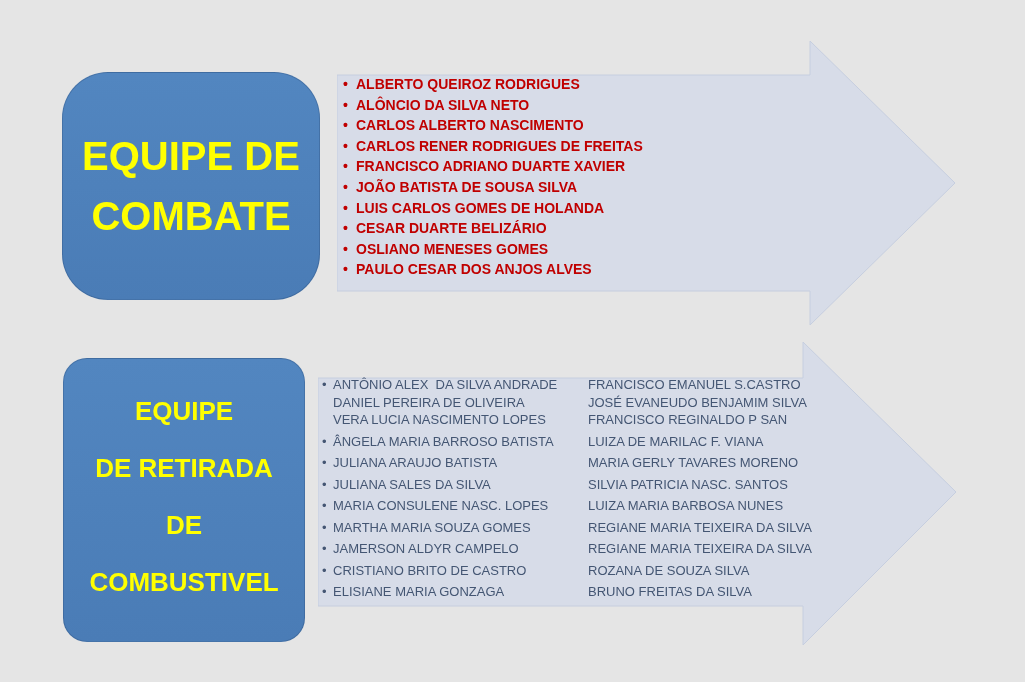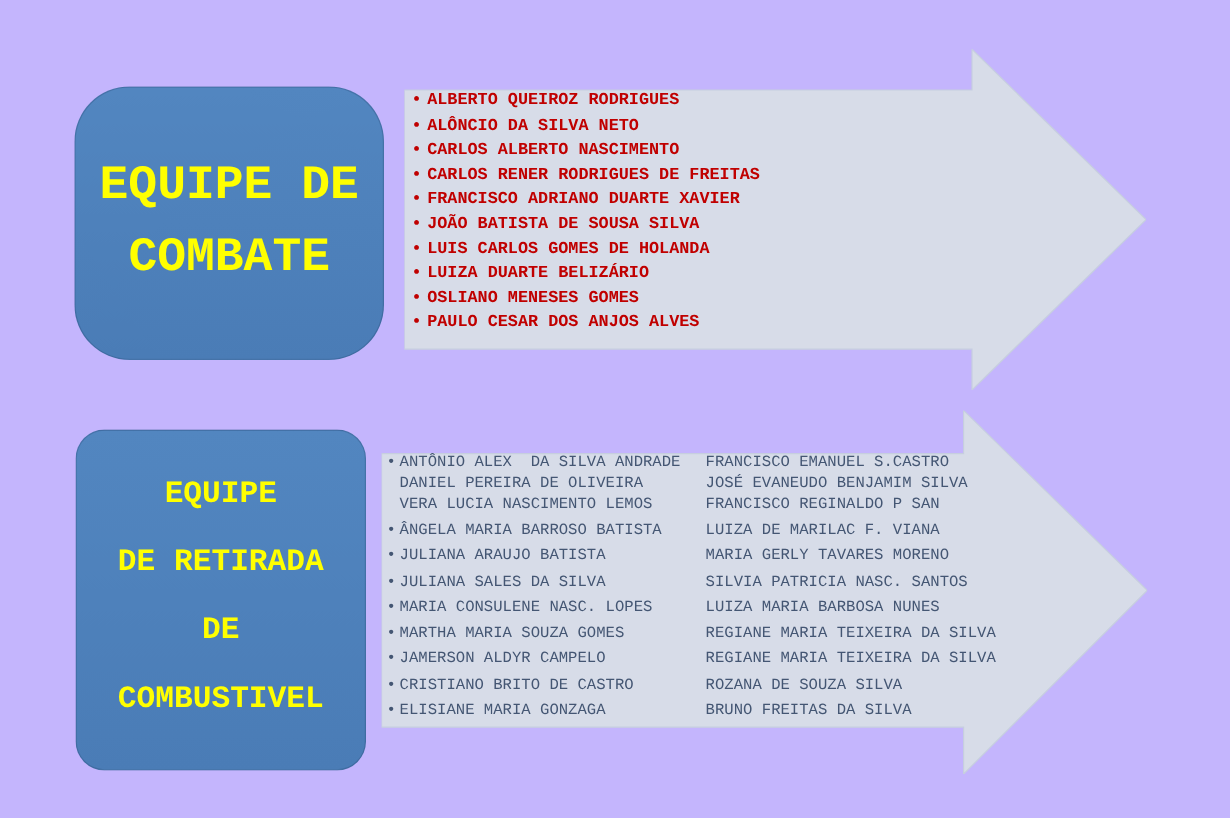--- a/index.html
+++ b/index.html
@@ -1,22 +1,22 @@
 <!DOCTYPE html>
 <html><head>
 <meta charset="utf-8">
 <style>
   html, body { margin: 0; padding: 0; background: #ffffff; }
   .slide {
     position: relative;
     width: 1025px;
     height: 682px;
-    background: #c4b5fd;
+    background: #e5e5e5;
     overflow: hidden;
-    font-family: Liberation Mono, monospace;
+    font-family: Liberation Sans, sans-serif;
   }
   .abs { position: absolute; }
 
   
   .arrow-svg { position: absolute; left: 0; top: 0; width: 100%; height: 100%; display: block; }
   .arrow-svg polygon { fill: #D7DCE8; stroke: #C6CEDF; stroke-width: 1; }
 
   .arrow-top    { left: 337px; top: 41px;  width: 618px; height: 284px; }
   .arrow-bottom { left: 318px; top: 342px; width: 638px; height: 303px; }
 
@@ -88,40 +88,40 @@
       <polygon points="0,34 473,34 473,0 618,142 473,284 473,250 0,250"></polygon>
     </svg>
     <ul class="combat-list">
       <li>ALBERTO QUEIROZ RODRIGUES</li>
       <li>ALÔNCIO DA SILVA NETO</li>
       <li>CARLOS ALBERTO NASCIMENTO</li>
       <li>CARLOS RENER RODRIGUES DE FREITAS</li>
       <li>FRANCISCO ADRIANO DUARTE XAVIER</li>
       <li>JOÃO BATISTA DE SOUSA SILVA</li>
       <li>LUIS CARLOS GOMES DE HOLANDA</li>
-      <li>LUIZA DUARTE BELIZÁRIO</li>
+      <li>CESAR DUARTE BELIZÁRIO</li>
       <li>OSLIANO MENESES GOMES</li>
       <li>PAULO CESAR DOS ANJOS ALVES</li>
     </ul>
   </div>
 
   <div class="abs team-box box-top">
     <div class="title-line">EQUIPE DE</div>
     <div class="title-line">COMBATE</div>
   </div>
 
   <div class="abs arrow-bottom">
     <svg class="arrow-svg" viewBox="0 0 638 303" preserveAspectRatio="none" aria-hidden="true">
       <polygon points="0,36 485,36 485,0 638,150 485,303 485,264 0,264"></polygon>
     </svg>
 
     <ul class="fuel-list fuel-list-left">
       <li class="bulleted">ANTÔNIO ALEX  DA SILVA ANDRADE</li>
       <li>DANIEL PEREIRA DE OLIVEIRA</li>
-      <li>VERA LUCIA NASCIMENTO LEMOS</li>
+      <li>VERA LUCIA NASCIMENTO LOPES</li>
       <li class="bulleted">ÂNGELA MARIA BARROSO BATISTA</li>
       <li class="bulleted">JULIANA ARAUJO BATISTA</li>
       <li class="bulleted">JULIANA SALES DA SILVA</li>
       <li class="bulleted">MARIA CONSULENE NASC. LOPES</li>
       <li class="bulleted">MARTHA MARIA SOUZA GOMES</li>
       <li class="bulleted">JAMERSON ALDYR CAMPELO</li>
       <li class="bulleted">CRISTIANO BRITO DE CASTRO</li>
       <li class="bulleted">ELISIANE MARIA GONZAGA</li>
     </ul>
 

